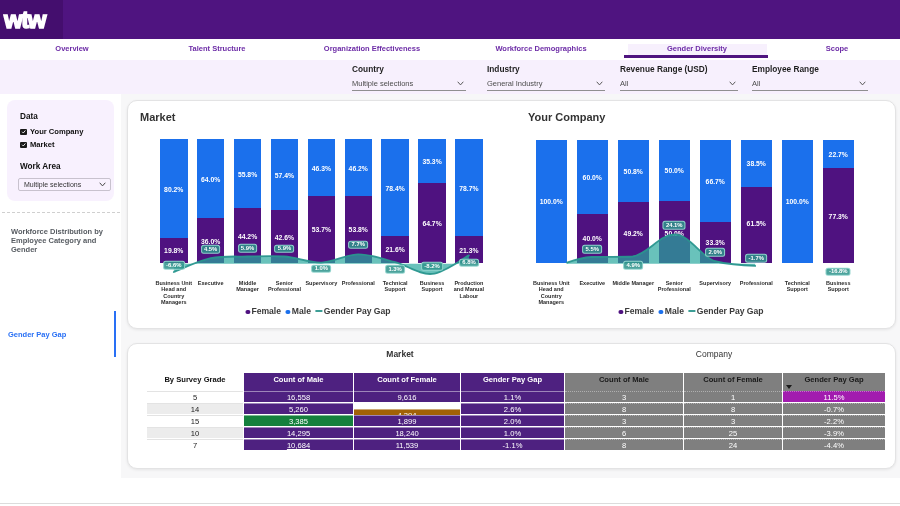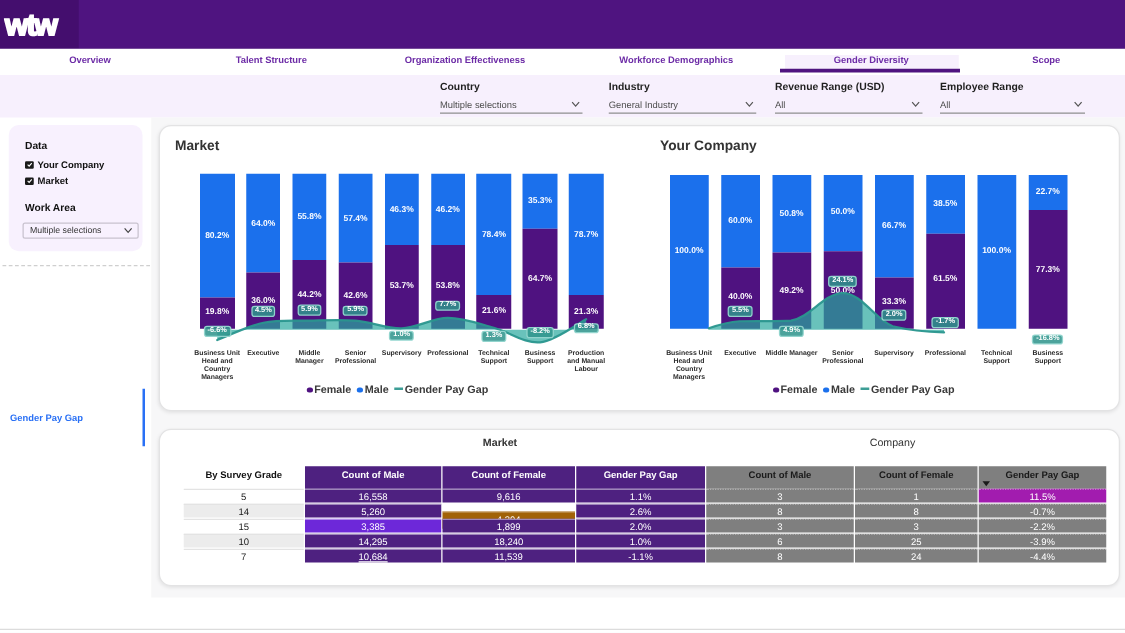--- a/index.html
+++ b/index.html
@@ -58,20 +58,21 @@
       <svg style="position:absolute;left:0.5px;top:0.5px;" width="5.5" height="5.5" viewBox="0 0 10 10">
         <path d="M2 5 L4.2 7.2 L8 2.6" stroke="#fff" stroke-width="1.6" fill="none"></path>
       </svg>
     </div>
 <div class="abs" style="left:30px;top:140.0px;color:#111;font-size:7.6px;font-weight:bold;">Market</div>
 <div class="abs" style="left:20px;top:162px;color:#111;font-size:8.2px;font-weight:bold;">Work Area</div>
 <div class="abs" style="left:18px;top:178px;width:86px;height:11px;border:1px solid #c8c2ce;border-radius:2px;color:#333;font-size:7px;line-height:11px;padding-left:5px;">Multiple selections<svg style="position:absolute;right:4px;top:3px;" width="7" height="5" viewBox="0 0 10 7">
         <path d="M1 1 L5 5.5 L9 1" stroke="#444" stroke-width="1.4" fill="none"></path>
       </svg></div>
 <div class="abs" style="left:2px;top:212px;width:118px;height:0;border-top:1px dashed #cfcfcf;"></div>
+<div class="abs" style="left:11px;top:228px;width:100px;color:#565b61;font-size:7.5px;font-weight:bold;line-height:8.8px;">Workforce Distribution by Employee Category and Gender</div>
 <div class="abs" style="left:113.5px;top:311px;width:2.5px;height:46px;background:#2970f5;"></div>
 <div class="abs" style="left:8px;top:330px;color:#2970f5;font-size:7.5px;font-weight:bold;">Gender Pay Gap</div>
 <div class="abs" style="left:121px;top:94px;width:779px;height:384px;background:#f7f7f8;"></div>
 <div class="abs" style="left:0;top:503px;width:900px;height:1px;background:#dcdcdc;"></div>
 <div class="card" style="left:127px;top:100px;width:767px;height:227px;"></div>
 <div class="abs" style="left:140px;top:111px;color:#333;font-size:11px;font-weight:bold;">Market</div>
 <div class="abs" style="left:528px;top:111px;color:#333;font-size:11px;font-weight:bold;">Your Company</div>
 <div class="bar" style="left:160.0px;top:139.0px;width:27.5px;height:99.1px;background:#1b70ec;"></div>
 <div class="bar" style="left:160.0px;top:238.1px;width:27.5px;height:24.5px;background:#4f1280;"></div>
 <div class="blab" style="left:173.75px;top:188.6px;">80.2%</div>
@@ -197,21 +198,21 @@
 <div class="dcell" style="left:684px;top:391px;width:98px;height:11px;line-height:11px;background:#7f7f7f;color:#fff;border-top:1px dotted rgba(255,255,255,0.38);box-sizing:border-box;">1</div>
 <div class="dcell" style="left:783px;top:391px;width:102px;height:11px;line-height:11px;background:#a21caf;color:#fff;border-top:1px dotted rgba(255,255,255,0.38);box-sizing:border-box;">11.5%</div>
 <div class="dcell" style="left:147px;top:403px;width:96px;height:11px;line-height:11px;background:#ececec;color:#1a1a1a;border-top:1px solid #e3e3e3;box-sizing:border-box;">14</div>
 <div class="dcell" style="left:244px;top:403px;width:109px;height:11px;line-height:11px;background:#4e2180;color:#fff;border-top:1px solid rgba(255,255,255,0.45);box-sizing:border-box;">5,260</div>
 <div class="dcell" style="left:354px;top:409px;width:106px;height:14px;line-height:11px;background:#a16207;color:#fff;border-top:1px solid rgba(255,255,255,0.45);box-sizing:border-box;">4,394</div>
 <div class="dcell" style="left:461px;top:403px;width:103px;height:11px;line-height:11px;background:#4e2180;color:#fff;border-top:1px solid rgba(255,255,255,0.45);box-sizing:border-box;">2.6%</div>
 <div class="dcell" style="left:565px;top:403px;width:118px;height:11px;line-height:11px;background:#7f7f7f;color:#fff;border-top:1px dotted rgba(255,255,255,0.38);box-sizing:border-box;">8</div>
 <div class="dcell" style="left:684px;top:403px;width:98px;height:11px;line-height:11px;background:#7f7f7f;color:#fff;border-top:1px dotted rgba(255,255,255,0.38);box-sizing:border-box;">8</div>
 <div class="dcell" style="left:783px;top:403px;width:102px;height:11px;line-height:11px;background:#7f7f7f;color:#fff;border-top:1px dotted rgba(255,255,255,0.38);box-sizing:border-box;">-0.7%</div>
 <div class="dcell" style="left:147px;top:415px;width:96px;height:11px;line-height:11px;background:#fff;color:#1a1a1a;border-top:1px solid #e3e3e3;box-sizing:border-box;">15</div>
-<div class="dcell" style="left:244px;top:415px;width:109px;height:11px;line-height:11px;background:#6d28d9;color:#fff;border-top:1px solid rgba(255,255,255,0.45);box-sizing:border-box;">3,385</div>
+<div class="dcell" style="left:244px;top:415px;width:109px;height:11px;line-height:11px;background:#15803d;color:#fff;border-top:1px solid rgba(255,255,255,0.45);box-sizing:border-box;">3,385</div>
 <div class="dcell" style="left:354px;top:415px;width:106px;height:11px;line-height:11px;background:#4e2180;color:#fff;border-top:1px solid rgba(255,255,255,0.45);box-sizing:border-box;">1,899</div>
 <div class="dcell" style="left:461px;top:415px;width:103px;height:11px;line-height:11px;background:#4e2180;color:#fff;border-top:1px solid rgba(255,255,255,0.45);box-sizing:border-box;">2.0%</div>
 <div class="dcell" style="left:565px;top:415px;width:118px;height:11px;line-height:11px;background:#7f7f7f;color:#fff;border-top:1px dotted rgba(255,255,255,0.38);box-sizing:border-box;">3</div>
 <div class="dcell" style="left:684px;top:415px;width:98px;height:11px;line-height:11px;background:#7f7f7f;color:#fff;border-top:1px dotted rgba(255,255,255,0.38);box-sizing:border-box;">3</div>
 <div class="dcell" style="left:783px;top:415px;width:102px;height:11px;line-height:11px;background:#7f7f7f;color:#fff;border-top:1px dotted rgba(255,255,255,0.38);box-sizing:border-box;">-2.2%</div>
 <div class="dcell" style="left:147px;top:427px;width:96px;height:11px;line-height:11px;background:#ececec;color:#1a1a1a;border-top:1px solid #e3e3e3;box-sizing:border-box;">10</div>
 <div class="dcell" style="left:244px;top:427px;width:109px;height:11px;line-height:11px;background:#4e2180;color:#fff;border-top:1px solid rgba(255,255,255,0.45);box-sizing:border-box;">14,295</div>
 <div class="dcell" style="left:354px;top:427px;width:106px;height:11px;line-height:11px;background:#4e2180;color:#fff;border-top:1px solid rgba(255,255,255,0.45);box-sizing:border-box;">18,240</div>
 <div class="dcell" style="left:461px;top:427px;width:103px;height:11px;line-height:11px;background:#4e2180;color:#fff;border-top:1px solid rgba(255,255,255,0.45);box-sizing:border-box;">1.0%</div>
 <div class="dcell" style="left:565px;top:427px;width:118px;height:11px;line-height:11px;background:#7f7f7f;color:#fff;border-top:1px dotted rgba(255,255,255,0.38);box-sizing:border-box;">6</div>

